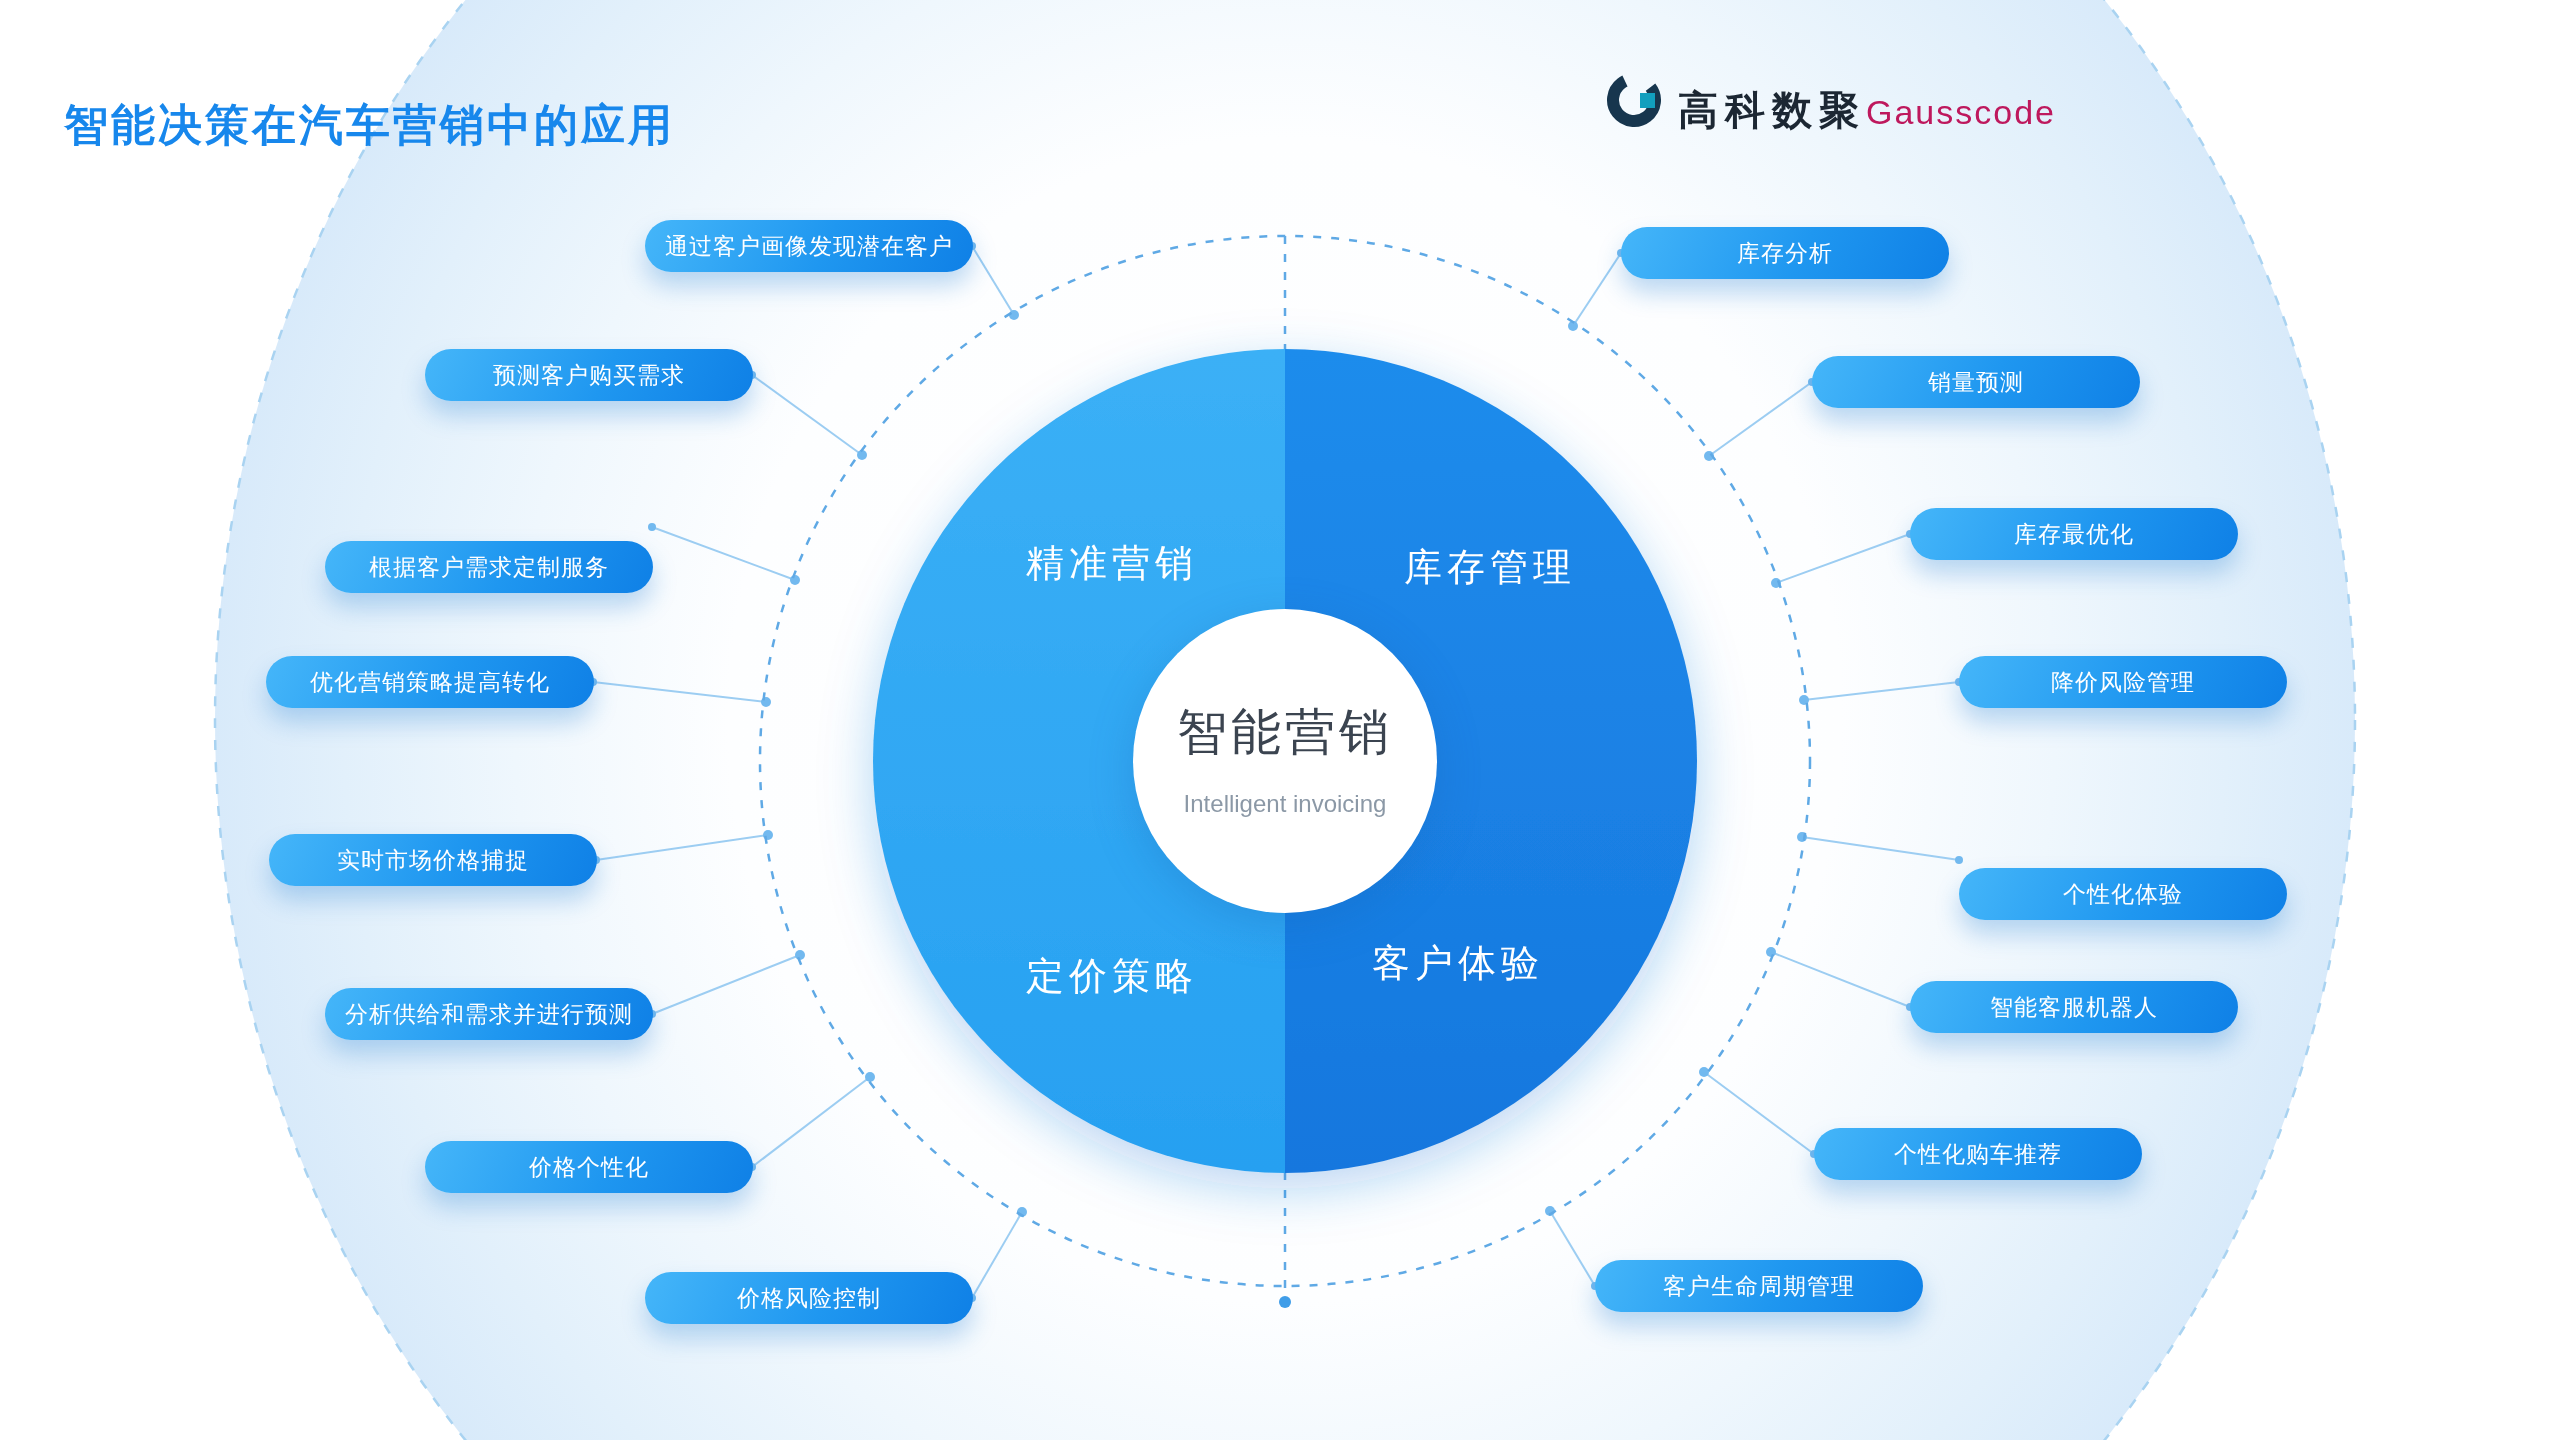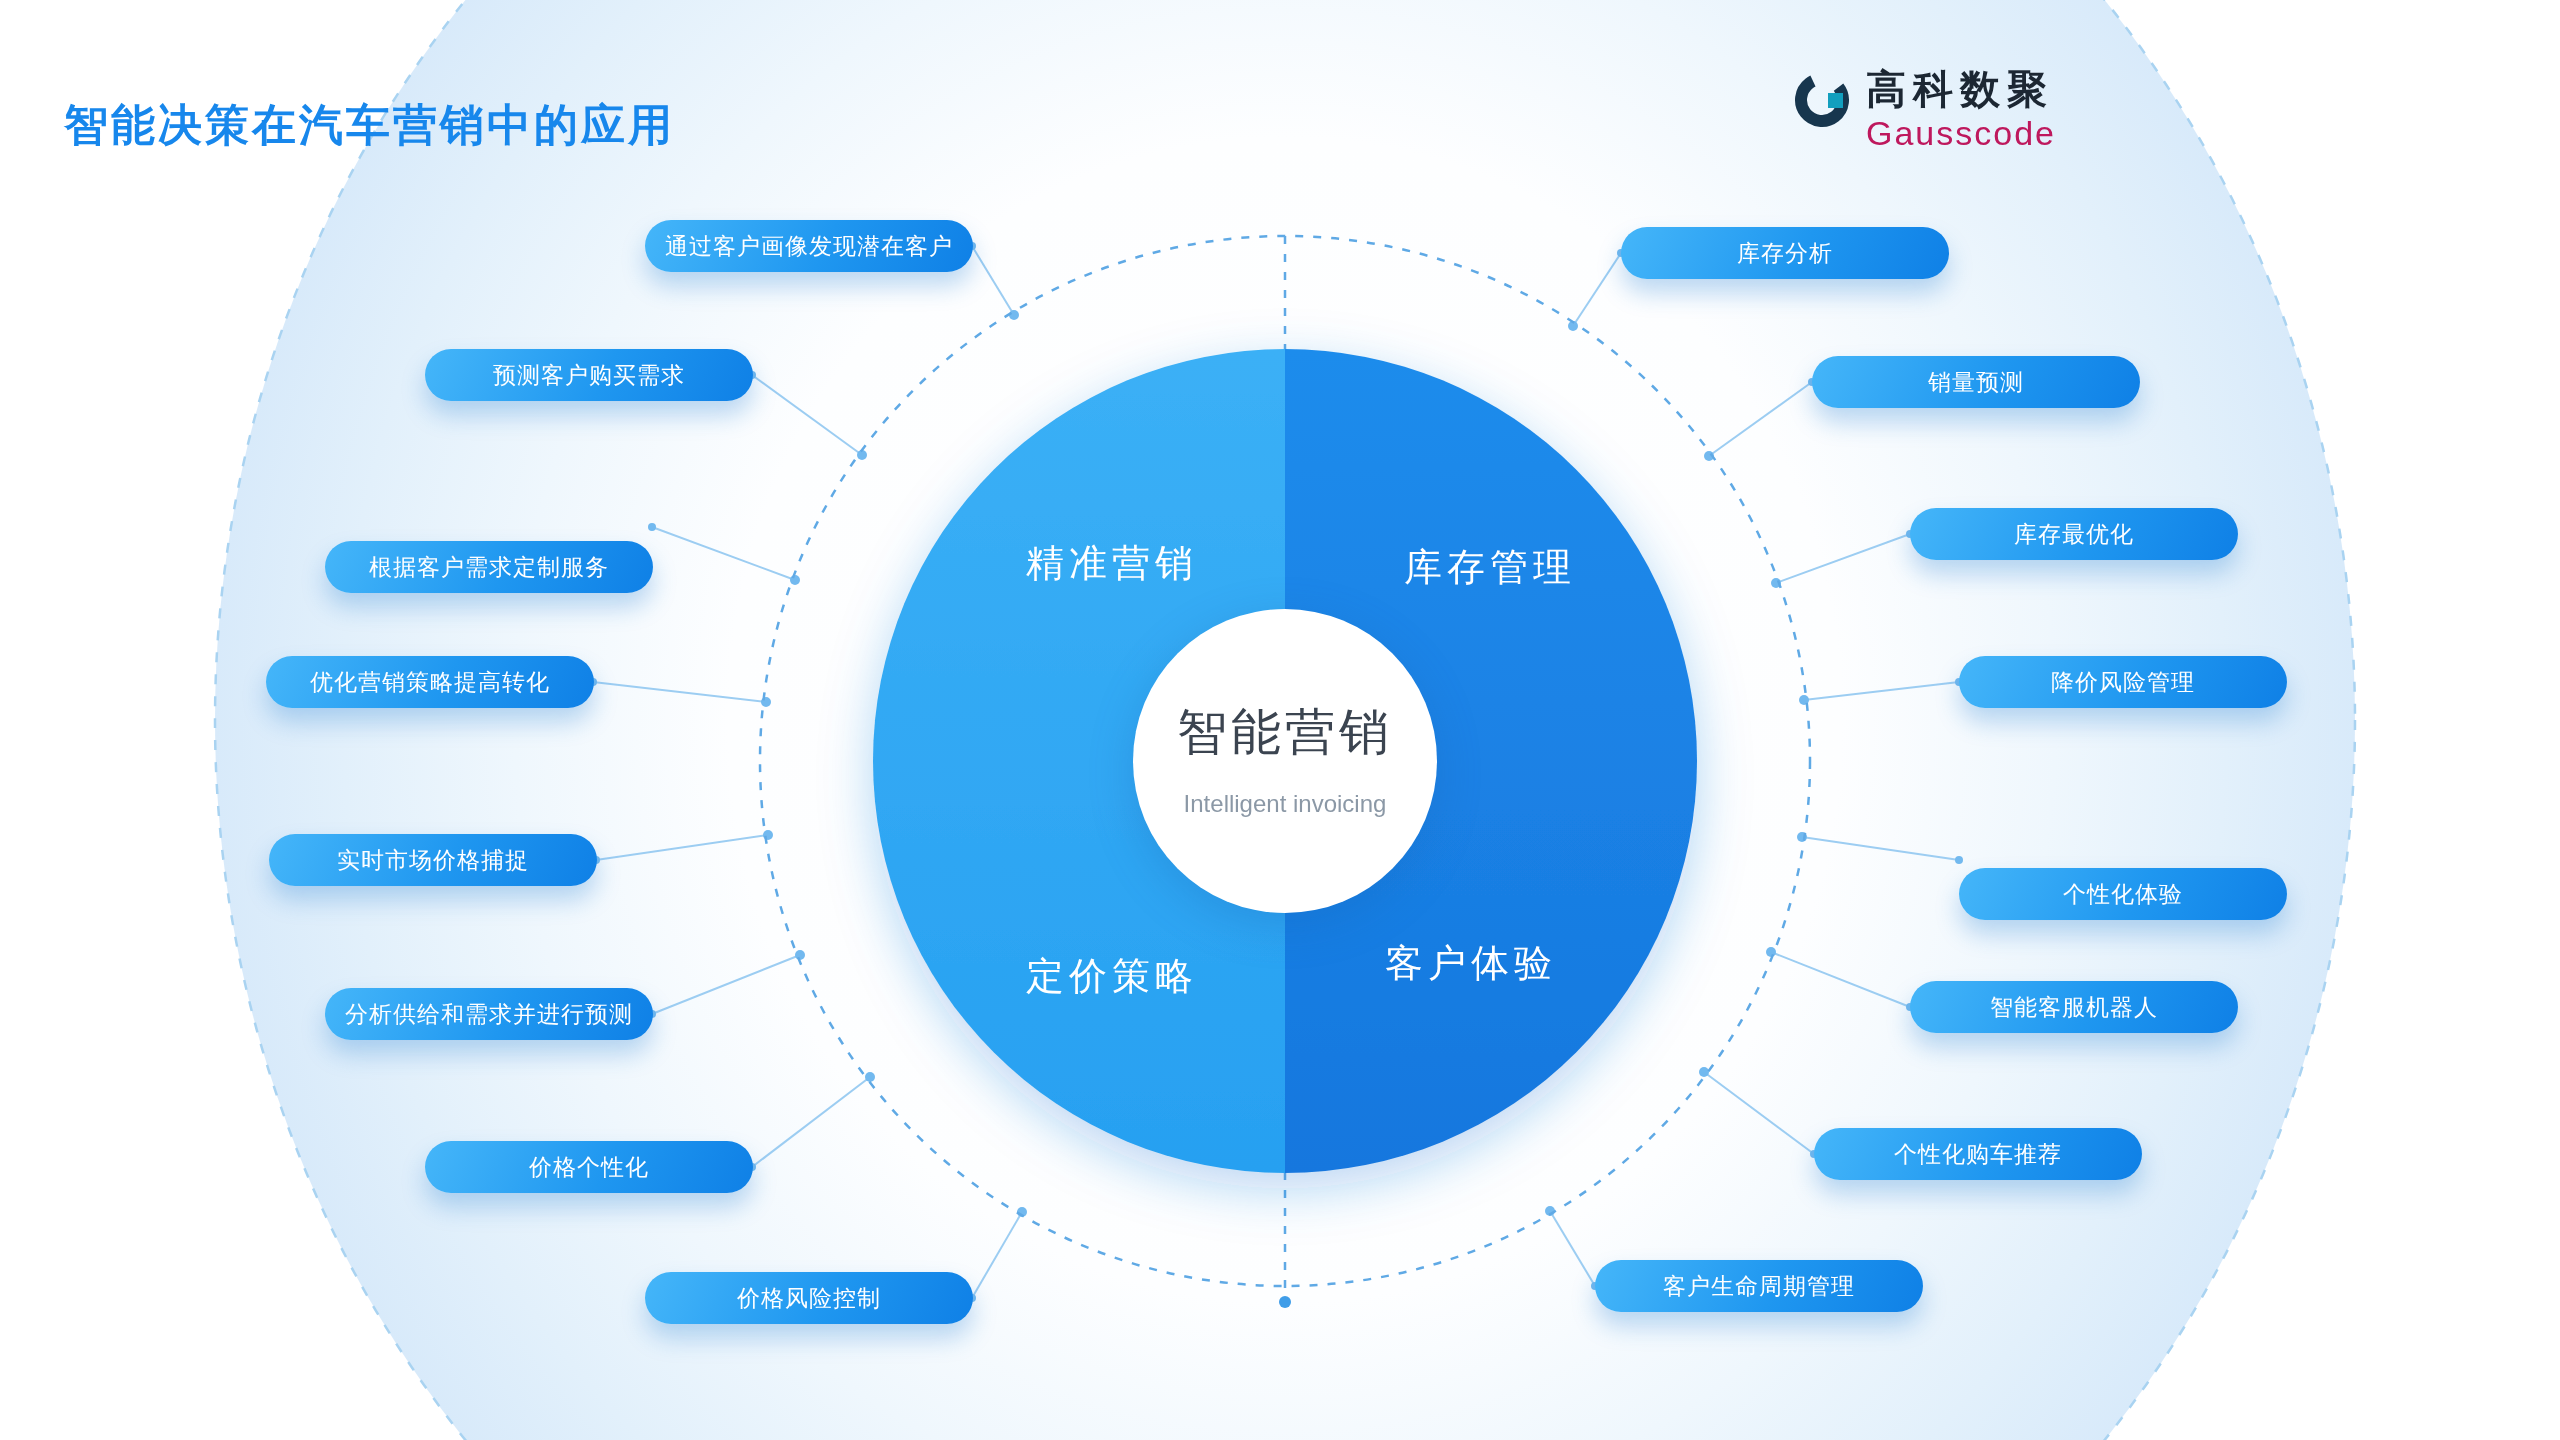--- a/index.html
+++ b/index.html
@@ -9,21 +9,21 @@
   }
   .stage{position:relative;width:2108px;height:1440px;}
   .bg-svg{position:absolute;left:0;top:0;}
 
   .page-title{
     position:absolute;left:64px;top:96px;
     font-size:44px;font-weight:700;color:#1787ec;letter-spacing:3px;
   }
 
   .logo{position:absolute;top:68px;right:52px;display:flex;align-items:flex-start;gap:14px;}
-  .logo-text{display:flex;flex-direction:column;}
+  .logo-text{display:flex;flex-direction:row;margin-top:21px;}
   .logo-name{font-size:40px;font-weight:700;color:#1c2733;letter-spacing:7px;line-height:1.05;}
   .logo-sub{font-size:34px;color:#be185d;letter-spacing:2px;margin-top:4px;}
 
   .pill{
     position:absolute;width:328px;height:52px;border-radius:26px;
     background:linear-gradient(115deg,#45b6f9 0%,#1f97f0 55%,#0f80e6 100%);
     color:#ffffff;font-size:23px;letter-spacing:1px;
     display:flex;align-items:center;justify-content:center;white-space:nowrap;
     box-shadow:0 14px 24px rgba(23,118,210,0.28);
   }
@@ -167,21 +167,21 @@
   <div class="pill" style="left:1910px;top:508px;">库存最优化</div>
   <div class="pill" style="left:1959px;top:656px;">降价风险管理</div>
   <div class="pill" style="left:1959px;top:868px;">个性化体验</div>
   <div class="pill" style="left:1910px;top:981px;">智能客服机器人</div>
   <div class="pill" style="left:1814px;top:1128px;">个性化购车推荐</div>
   <div class="pill" style="left:1595px;top:1260px;">客户生命周期管理</div>
 
   <div class="quad-label" style="left:1112px;top:563px;">精准营销</div>
   <div class="quad-label" style="left:1490px;top:567px;">库存管理</div>
   <div class="quad-label" style="left:1112px;top:976px;">定价策略</div>
-  <div class="quad-label" style="left:1458px;top:963px;margin-left:13px;">客户体验</div>
+  <div class="quad-label" style="left:1458px;top:963px;">客户体验</div>
 
   <div class="center-circle"></div>
   <div class="center-text">
     <div class="center-title">智能营销</div>
     <div class="center-sub">Intelligent invoicing</div>
   </div>
 
 </div>
 
 </body></html>

